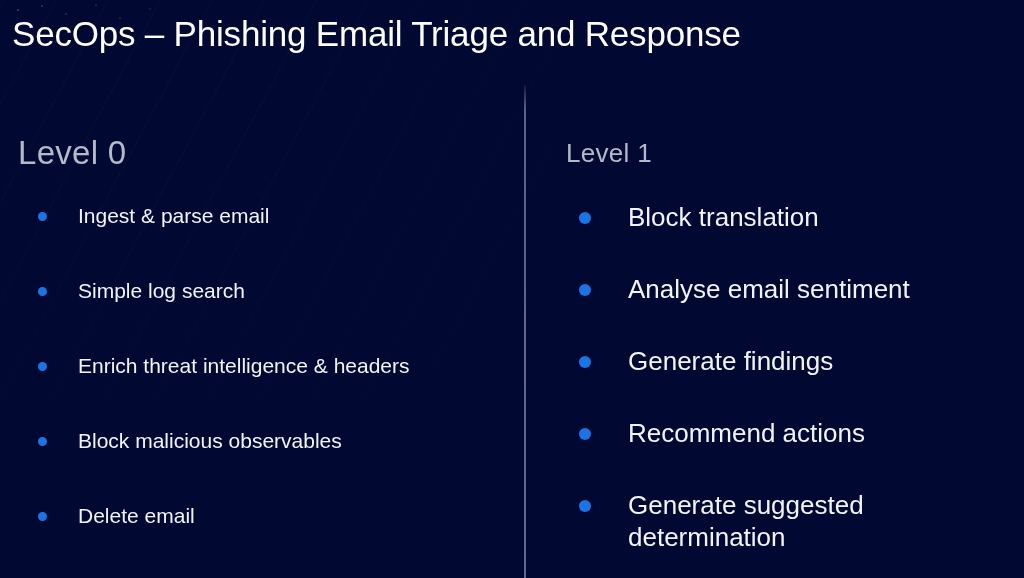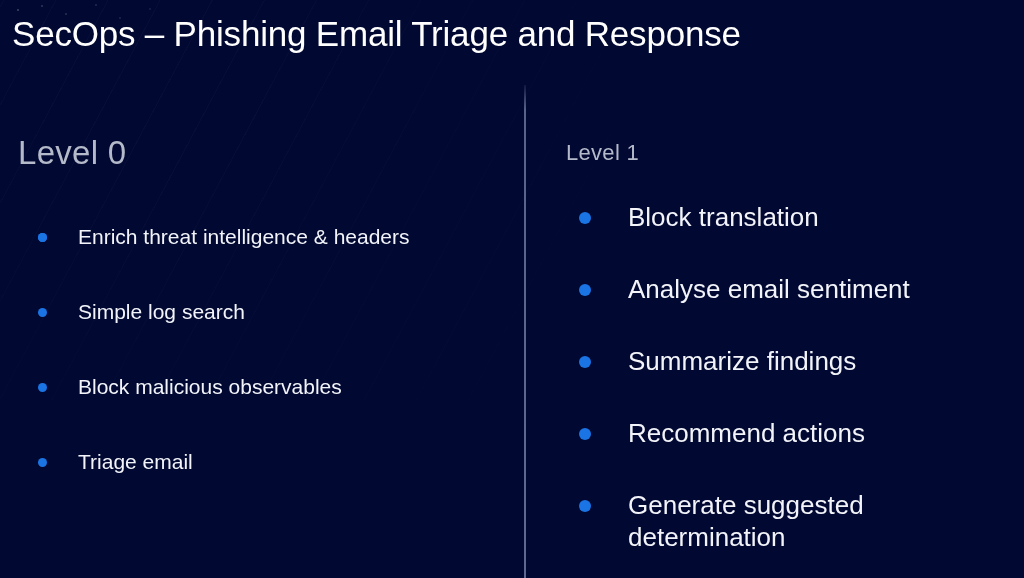--- a/index.html
+++ b/index.html
@@ -97,21 +97,21 @@
   }
   .col-left  { left: 14px;  width: 500px; }
   .col-right { left: 560px; width: 460px; }
 
   .col-heading {
     font-weight: 300;
     color: #b4bac9;
     letter-spacing: 0.3px;
   }
   .col-left .col-heading  { font-size: 33px; line-height: 44px; margin: 0 0 28px 4px; }
-  .col-right .col-heading { font-size: 22px; line-height: 44px; margin: 0 0 26px 6px; }
+  .col-right .col-heading { font-size: 26px; line-height: 44px; margin: 0 0 26px 6px; }
 
   ul.bullets {
     list-style: none;
     margin: 0;
     padding: 0;
   }
   ul.bullets li {
     position: relative;
     color: #f2f4f9;
     font-weight: 400;
@@ -159,54 +159,55 @@
 
   <div class="title">SecOps – Phishing Email Triage and Response</div>
 
   <div class="divider"></div>
 
   <div class="col col-left">
     <div class="col-heading">Level 0</div>
     <ul class="bullets">
       <li>
         <span class="dot"></span>
+        <span>Ingest &amp; parse email</span>
+      </li>
+      <li>
+        <span class="dot"></span>
+        <span>Simple log search</span>
       </li>
       <li>
         <span class="dot"></span>
         <span>Enrich threat intelligence &amp; headers</span>
       </li>
       <li>
         <span class="dot"></span>
-        <span>Simple log search</span>
-      </li>
-      <li>
-        <span class="dot"></span>
         <span>Block malicious observables</span>
       </li>
       <li>
         <span class="dot"></span>
-        <span>Triage email</span>
+        <span>Delete email</span>
       </li>
     </ul>
   </div>
 
   <div class="col col-right">
     <div class="col-heading">Level 1</div>
     <ul class="bullets">
       <li>
         <span class="dot"></span>
         <span>Block translation</span>
       </li>
       <li>
         <span class="dot"></span>
         <span>Analyse email sentiment</span>
       </li>
       <li>
         <span class="dot"></span>
-        <span>Summarize findings</span>
+        <span>Generate findings</span>
       </li>
       <li>
         <span class="dot"></span>
         <span>Recommend actions</span>
       </li>
       <li class="wrap">
         <span class="dot"></span>
         <span>Generate suggested determination</span>
       </li>
     </ul>

